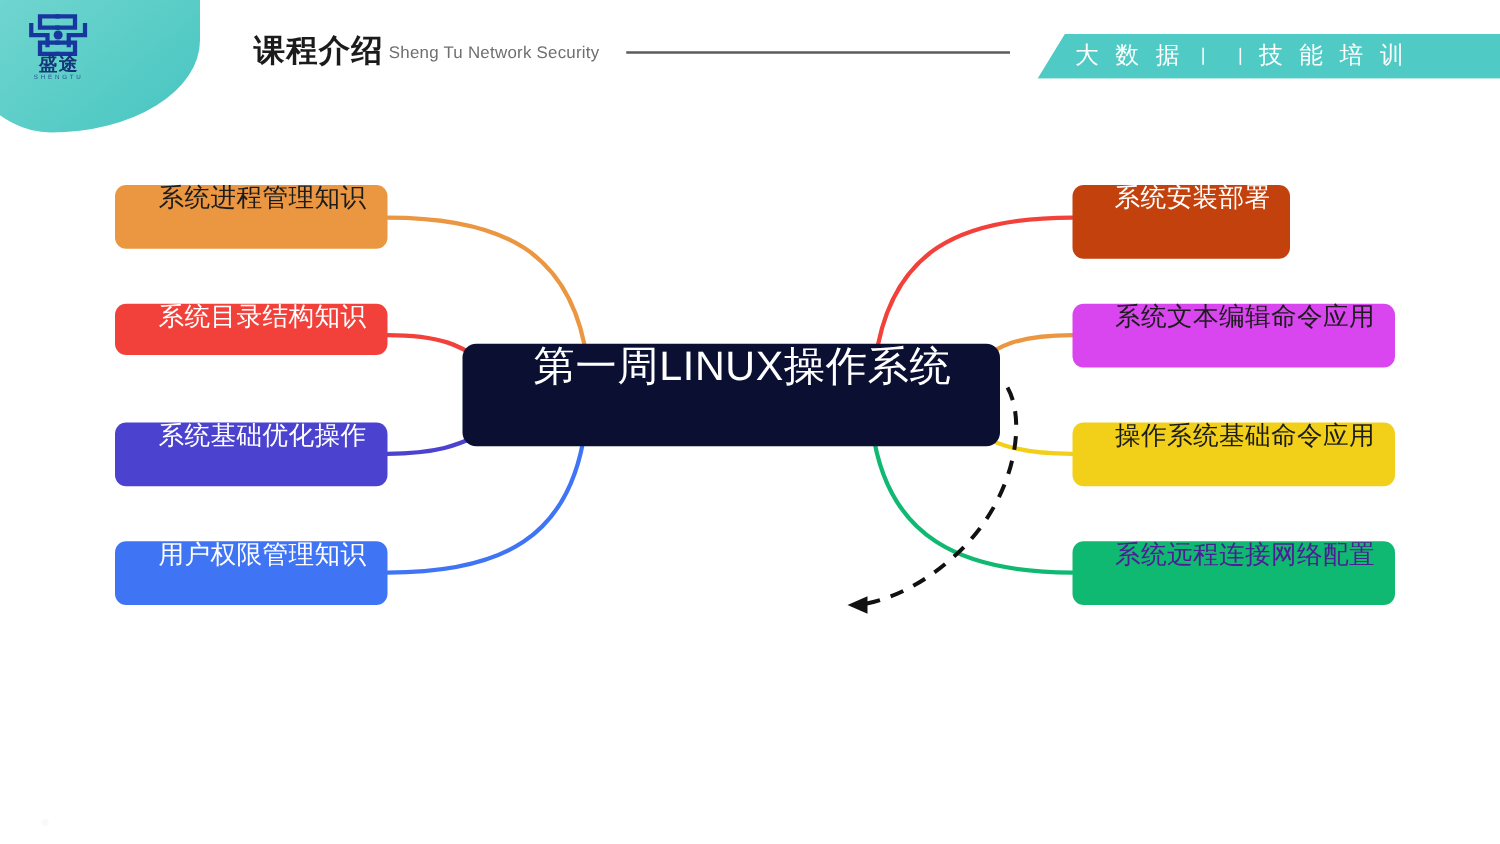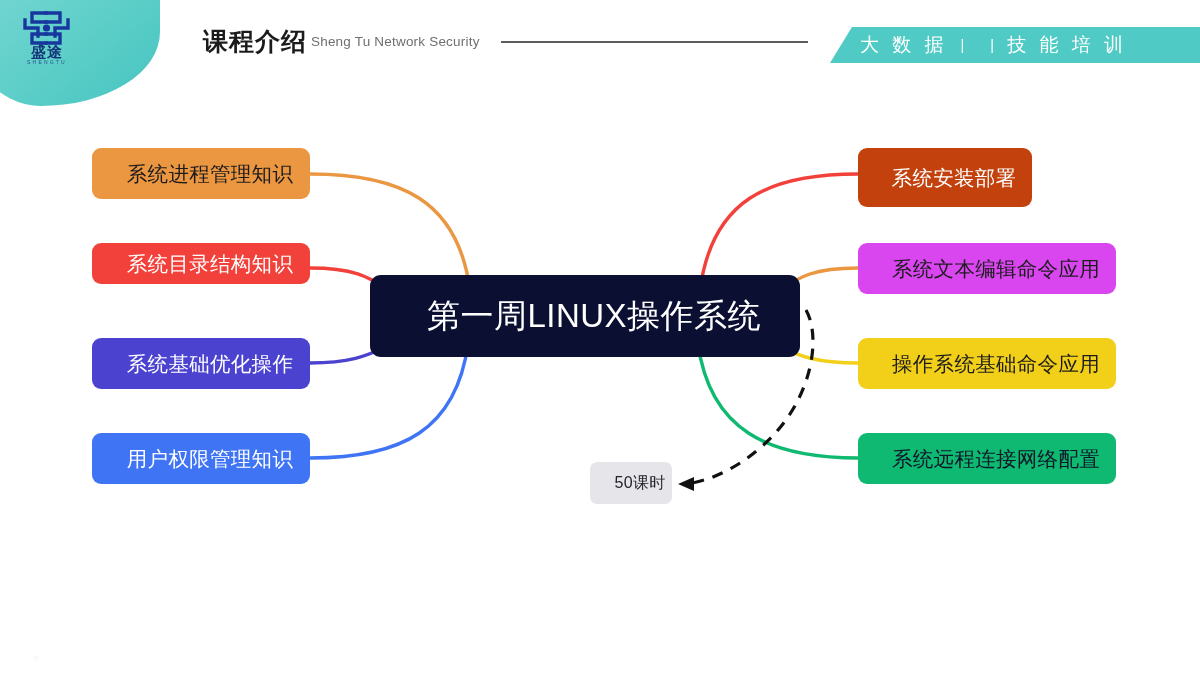--- a/index.html
+++ b/index.html
@@ -141,21 +141,21 @@
     position: absolute;
     left: 0; top: 0;
     width: 1200px;
     height: 675px;
   }
 
   .node {
     position: absolute;
     border-radius: 9px;
     display: flex;
-    align-items: center;
+    align-items: flex-start;
     box-sizing: border-box;
     white-space: nowrap;
     padding-left: 18px;
   }
   .node-label {
     font-size: 20.5px;
     line-height: 22px;
     letter-spacing: 0.3px;
   }
 
@@ -192,21 +192,21 @@
   #node-r0 { left: 858px; top: 148px; width: 174px; height: 59px; background: #c2410c; justify-content: center; }
   #node-r0 .node-label { color: #ffffff; }
 
   #node-r1 { left: 858px; top: 243px; width: 258px; height: 51px; background: #d946ef; justify-content: center; }
   #node-r1 .node-label { color: #1c1c1c; }
 
   #node-r2 { left: 858px; top: 338px; width: 258px; height: 51px; background: #f2d019; justify-content: center; }
   #node-r2 .node-label { color: #1c1c1c; }
 
   #node-r3 { left: 858px; top: 433px; width: 258px; height: 51px; background: #10b971; justify-content: center; }
-  #node-r3 .node-label { color: #0f172a; }
+  #node-r3 .node-label { color: #4c1d95; }
 
   #node-hours {
     left: 590px;
     top: 462px;
     width: 82px;
     height: 42px;
     background: #e6e6ea;
     border-radius: 7px;
     justify-content: center;
   }
@@ -301,18 +301,15 @@
   <div class="node" id="node-r1">
     <span class="node-label">系统文本编辑命令应用</span>
   </div>
   <div class="node" id="node-r2">
     <span class="node-label">操作系统基础命令应用</span>
   </div>
   <div class="node" id="node-r3">
     <span class="node-label">系统远程连接网络配置</span>
   </div>
 
-  <div class="node" id="node-hours">
-    <span class="node-label">50课时</span>
-  </div>
 
   <div id="corner-artifact"></div>
 </div>
 
 </body></html>

